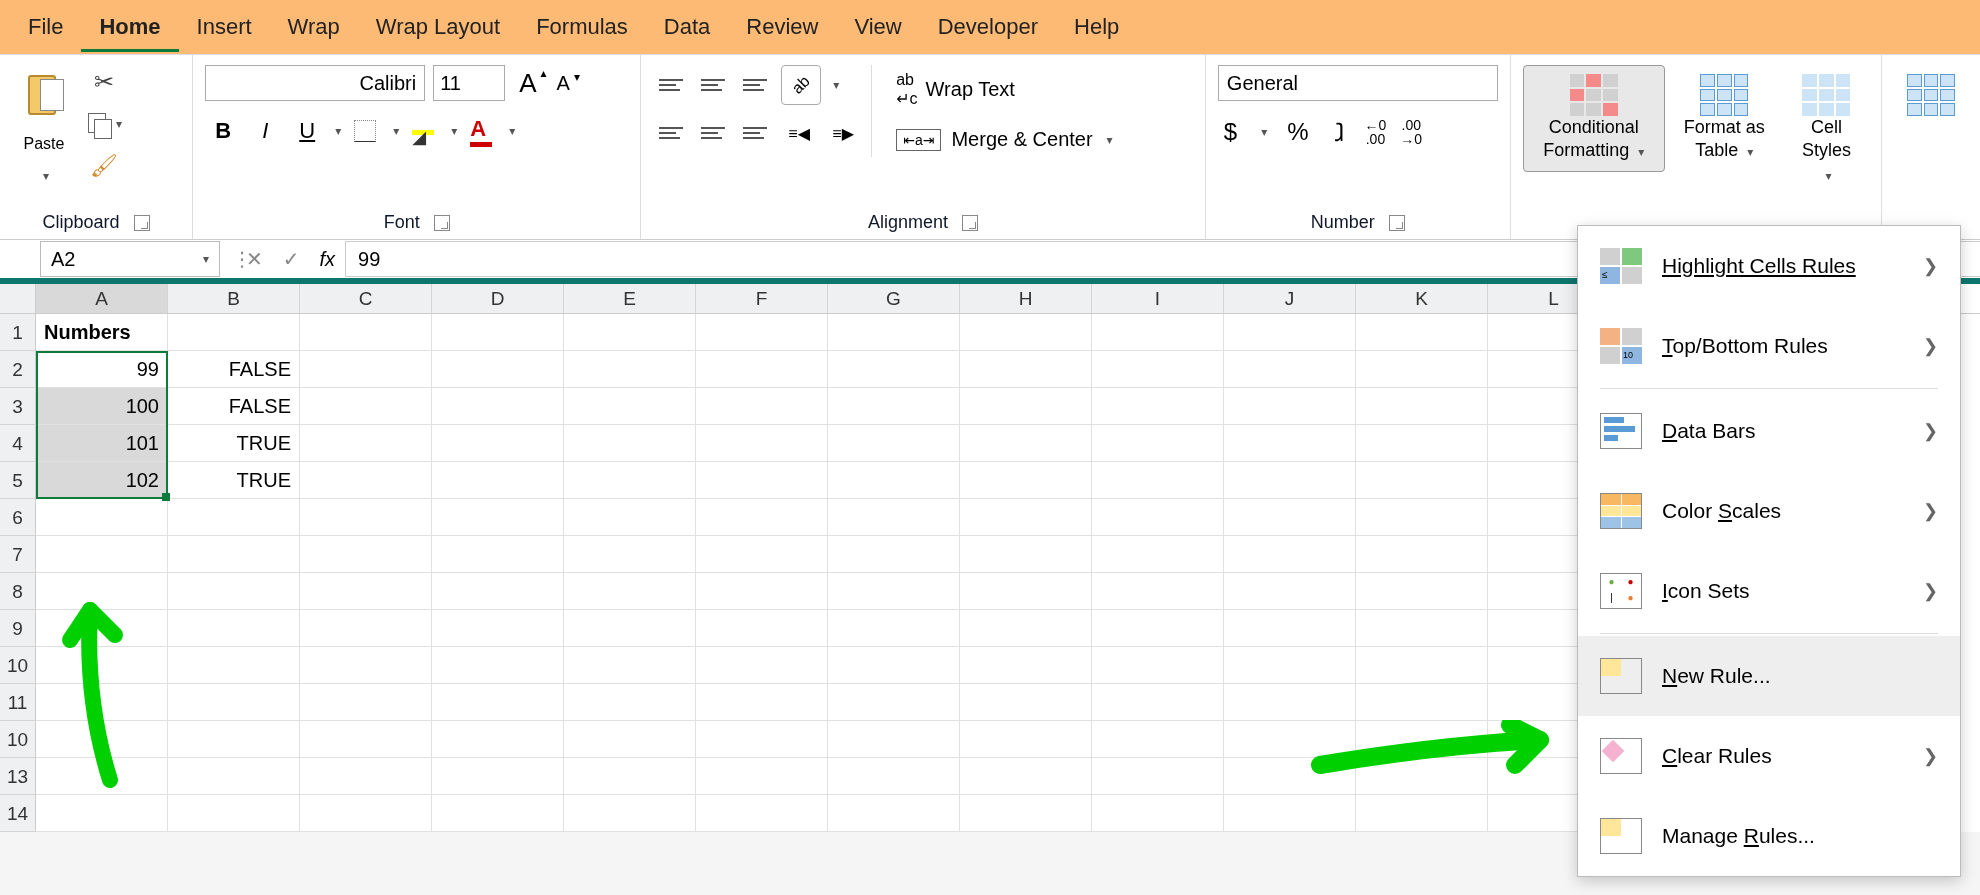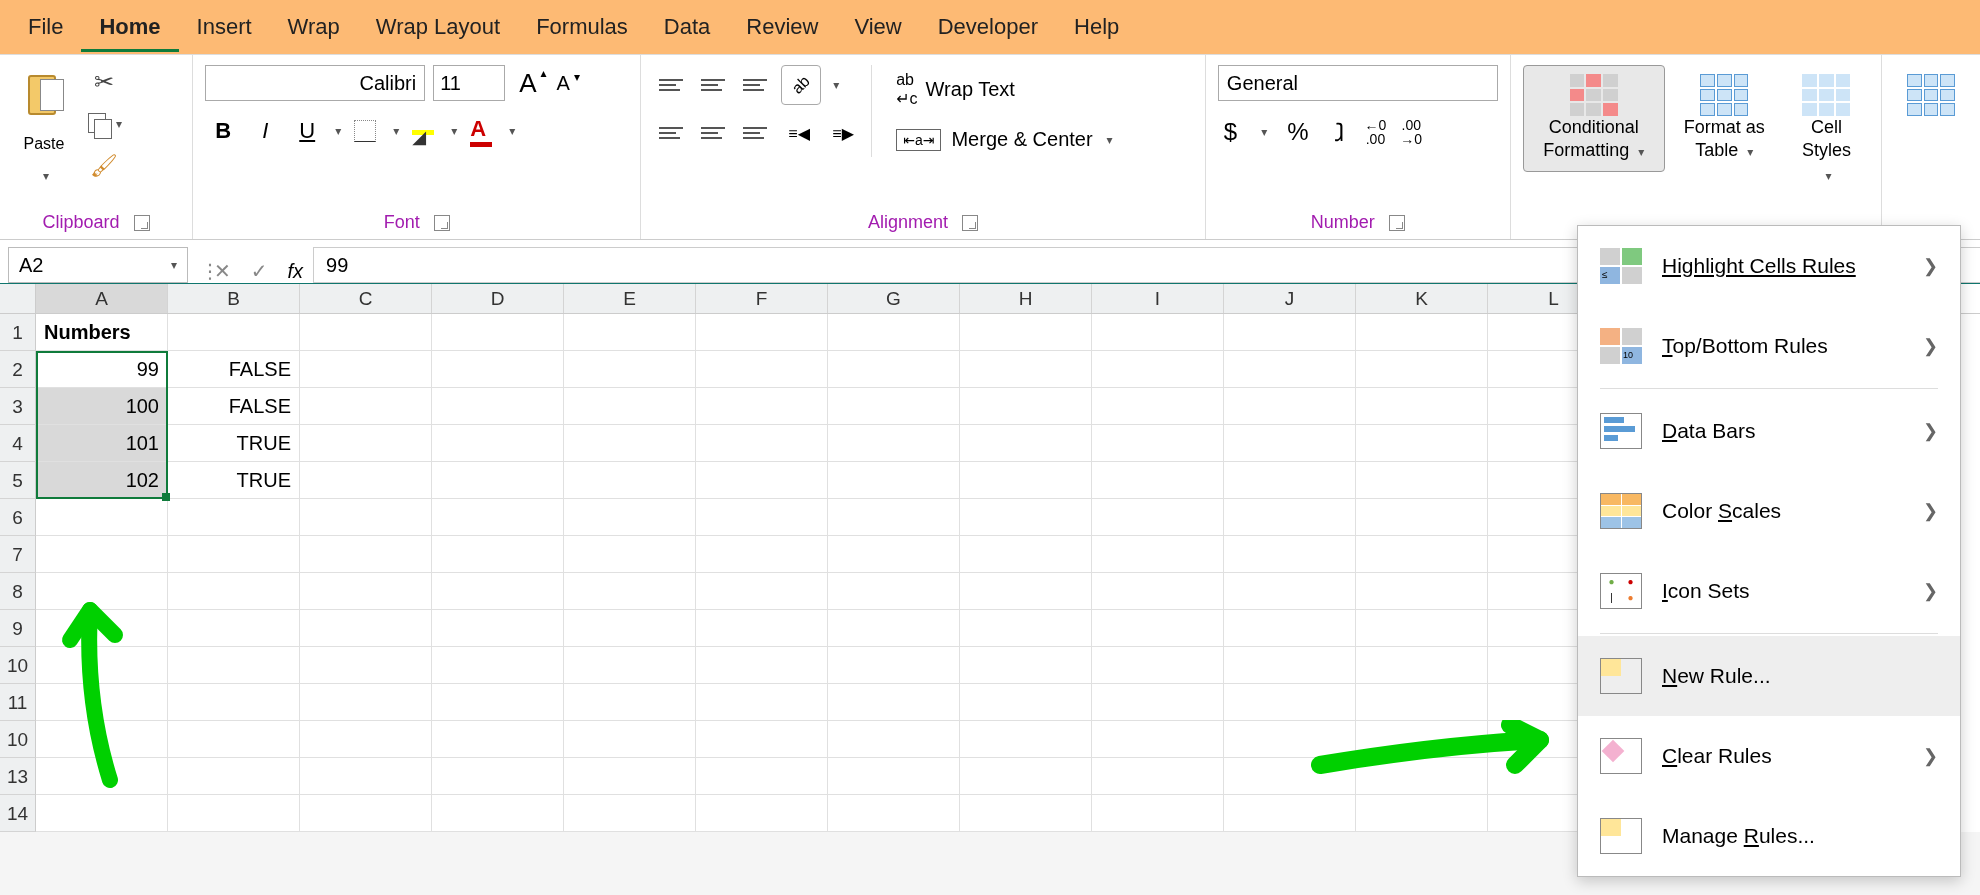--- a/index.html
+++ b/index.html
@@ -6,21 +6,21 @@
 body { background: #f5f5f5; overflow: hidden; width: 1980px; height: 895px; position: relative; }
 
 
 .menubar { display: flex; align-items: center; height: 54px; padding: 0 10px; background: #fdba74; }
 .menubar .menu-item { padding: 12px 18px; font-size: 22px; color: #222; cursor: pointer; }
 .menubar .menu-item.active { font-weight: 600; border-bottom: 3px solid #0f7b3b; padding-bottom: 9px; }
 
 
 .ribbon { display: flex; background: #fff; border-top: 1px solid #ddd; border-bottom: 1px solid #ccc; height: 186px; }
 .ribbon-group { border-right: 1px solid #ddd; display: flex; flex-direction: column; justify-content: space-between; padding: 10px 12px 4px; position: relative; }
-.ribbon-group-label { text-align: center; font-size: 18px; color: #a21caf; padding: 6px 0 2px; display: flex; justify-content: center; align-items: center; gap: 14px; }
+.ribbon-group-label { text-align: center; font-size: 18px; color: #0f172a; padding: 6px 0 2px; display: flex; justify-content: center; align-items: center; gap: 14px; }
 .group-launcher { width: 16px; height: 16px; border: 1px solid #888; position: relative; display:inline-block; }
 .group-launcher::after { content: ''; position: absolute; right: 1px; bottom: 1px; width: 6px; height: 6px; border-right: 1px solid #888; border-bottom: 1px solid #888; }
 .ribbon-controls { display: flex; align-items: flex-start; gap: 10px; flex: 1; }
 
 
 .paste-btn { display: flex; flex-direction: column; align-items: center; gap: 16px; padding: 4px 10px; cursor: pointer; }
 .paste-icon { width: 44px; height: 50px; position: relative; }
 .paste-icon .board { position:absolute; left:6px; top:6px; width:28px; height:40px; background:#f3c969; border:2px solid #b88a2e; border-radius:3px; }
 .paste-icon .paper { position:absolute; right:2px; top:10px; width:24px; height:32px; background:#fff; border:1px solid #888; }
 .vstack { display:flex; flex-direction:column; gap:8px; }
@@ -71,21 +71,21 @@
 .style-big-btn .lbl { font-size:18px; text-align:center; line-height:1.3; }
 .cf-icon { width:48px; height:42px; display:grid; grid-template-columns:1fr 1fr 1fr; grid-template-rows:1fr 1fr 1fr; gap:2px; }
 .cf-icon div { background:#d0d0d0; }
 .cf-icon div.r { background:#f48a8a; }
 .fat-icon { width:48px; height:42px; display:grid; grid-template-columns:1fr 1fr 1fr; grid-template-rows:1fr 1fr 1fr; gap:2px; }
 .fat-icon div { background:#cde4f7; border:1px solid #5a9bd5; }
 .cs-icon { width:48px; height:42px; display:grid; grid-template-columns:1fr 1fr 1fr; grid-template-rows:1fr 1fr 1fr; gap:2px; }
 .cs-icon div { background:#cde4f7; }
 
 
-.fbar { display:flex; align-items:flex-end; height:44px; background:#fff; border-bottom:1px solid #0f766e; }
+.fbar { display:flex; align-items:center; height:44px; background:#fff; border-bottom:6px solid #0f766e;padding-left:32px; }
 .namebox { width:180px; height:36px; border:1px solid #bbb; margin:0 8px; padding:0 10px; font-size:20px; display:flex; align-items:center; justify-content:space-between; }
 .fbar-sep { width:6px; color:#888; font-size:20px; padding:0 4px; }
 .fx-btn { padding:0 10px; font-size:20px; color:#888; cursor:pointer; }
 .fx-lbl { font-style:italic; font-size:20px; padding:0 10px; }
 .formula-input { flex:1; border:1px solid #ccc; height:36px; padding:0 12px; font-size:20px; border-right:none; }
 
 
 .sheet { position:relative; background:#fff; }
 .colheads { display:flex; height:30px; border-bottom:1px solid #ccc; }
 .corner { width:36px; border-right:1px solid #ccc; background:#eef0f1; }

